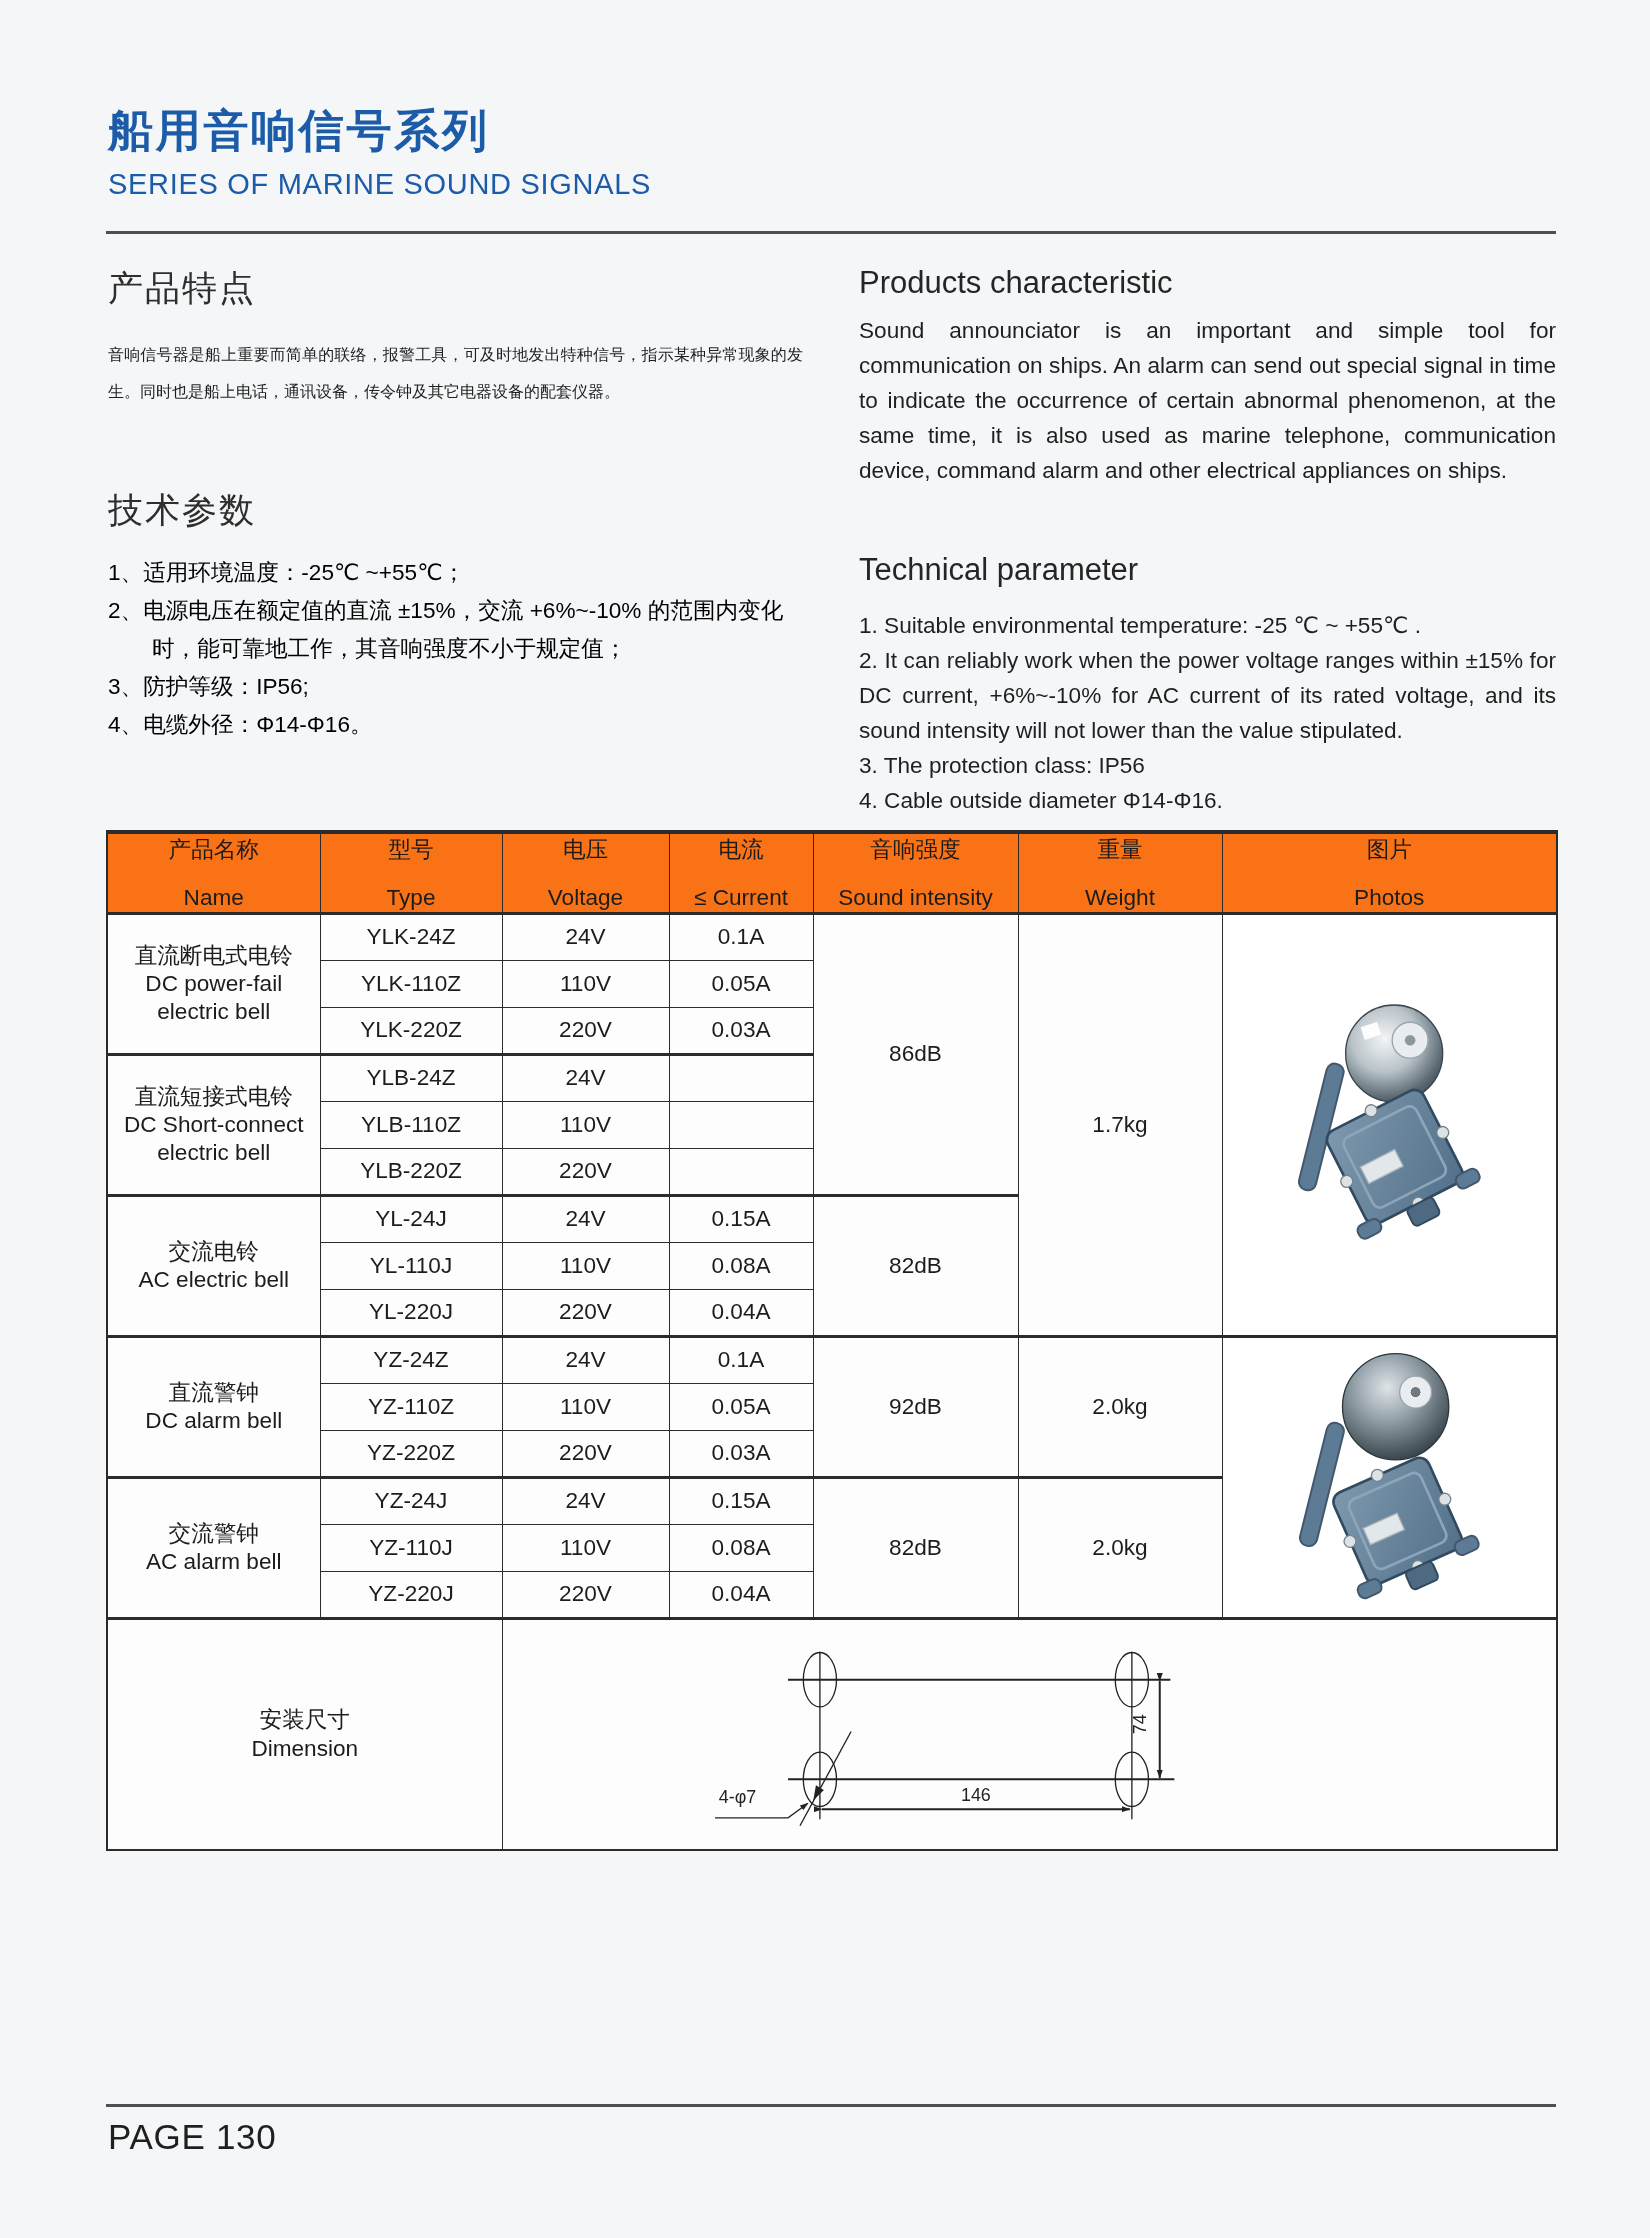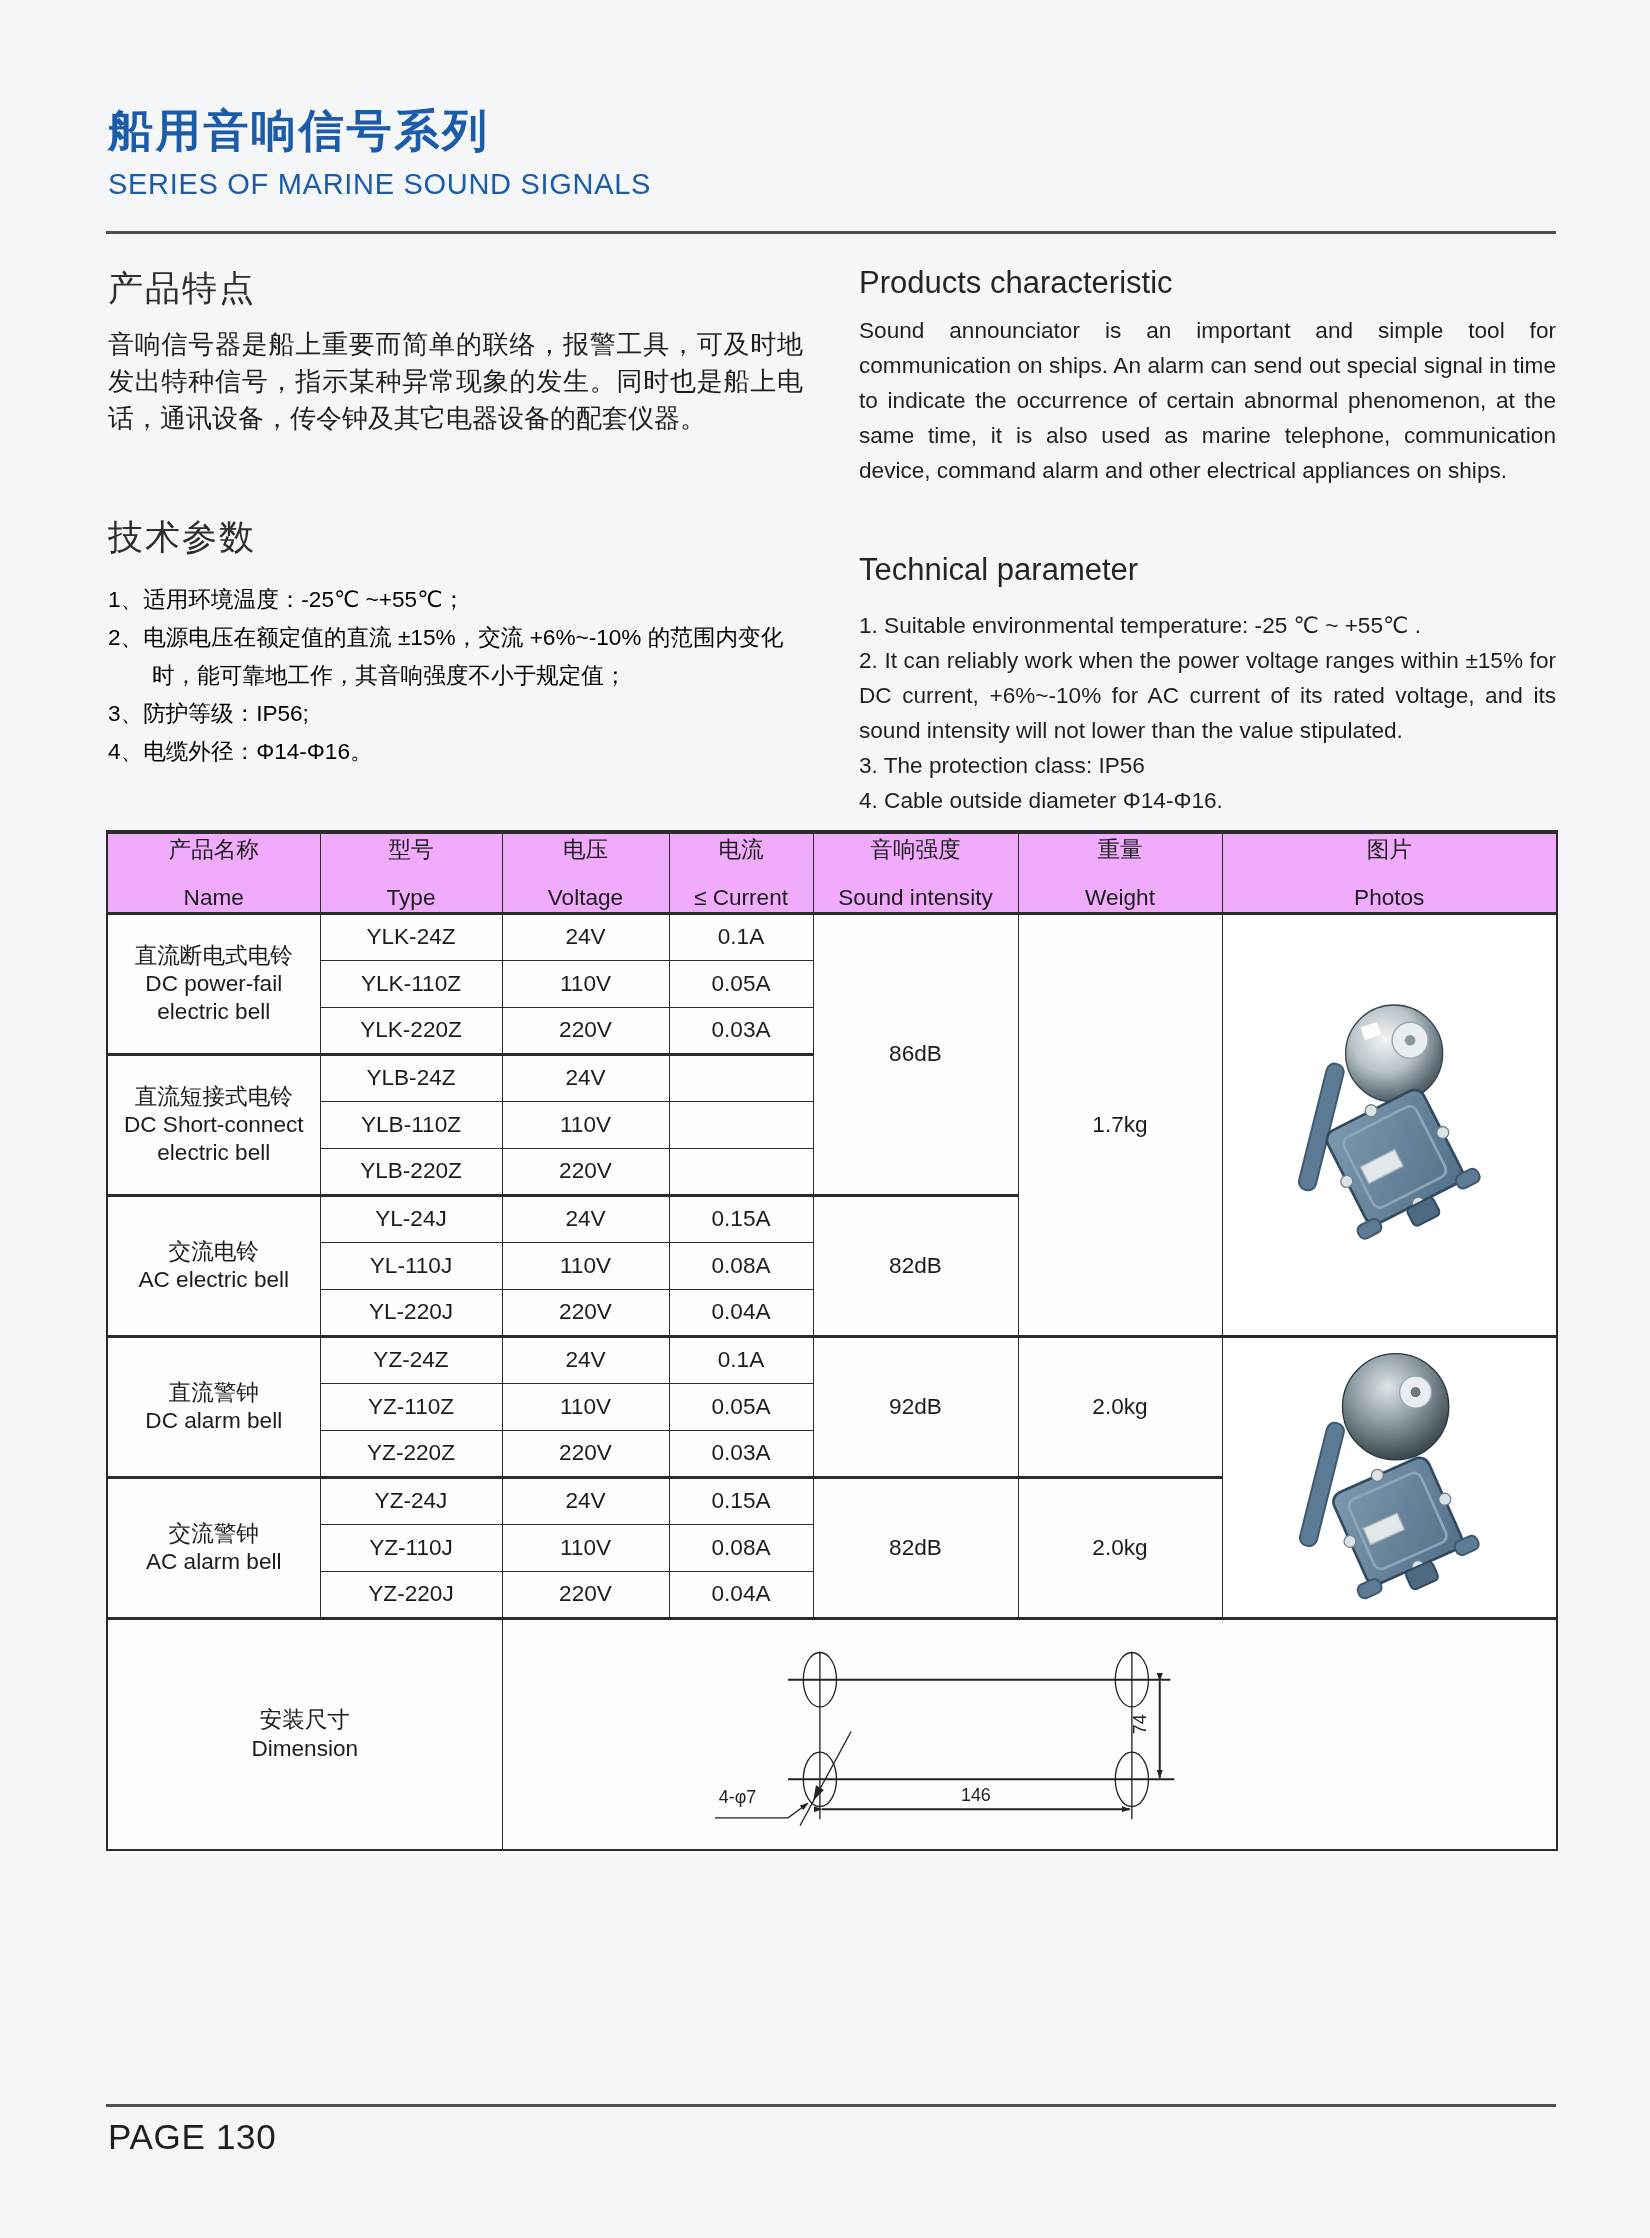--- a/index.html
+++ b/index.html
@@ -13,38 +13,38 @@
   .hdr { position:absolute; left:108px; top:101px; }
   .hdr .t-zh { font-size:45px; font-weight:600; color:#1b5ba7; letter-spacing:2.7px; }
   .hdr .t-en { font-size:29px; font-weight:500; color:#1b5ba7; margin-top:6.7px; letter-spacing:0.7px; }
   .rule-top { position:absolute; left:106px; top:231px; width:1450px; height:2.7px; background:#4d4f52; }
   
   .col { position:absolute; top:265px; }
   .col-zh { left:108px; width:695px; }
   .col-en { left:859px; width:697px; }
   h3.sec-zh { font-size:35px; font-weight:500; color:#2e2e2e; letter-spacing:2px; }
   h3.sec-en { font-size:31px; font-weight:500; color:#252525; }
-  .para-zh { margin-top:14px; font-size:26px; line-height:37px; color:#1f1f1f; text-align:justify; }
+  .para-zh { margin-top:24px; font-size:16px; line-height:37px; color:#1f1f1f; text-align:justify; }
   .para-en { margin-top:12px; font-size:22.6px; line-height:35px; color:#1f1f1f; text-align:justify; }
   .tech-zh-h { margin-top:77px; }
   .tech-en-h { margin-top:64px; }
   ul.plist { list-style:none; margin-top:20px; }
   .col-zh ul.plist li { font-size:22.6px; line-height:38px; color:#000000; padding-left:44px; text-indent:-44px; }
   .col-en ul.plist li { font-size:22.6px; line-height:35px; color:#1f1f1f; text-align:justify; }
   
   table.spec {
     position:absolute; left:106px; top:830px; width:1450px;
     border-collapse:collapse; table-layout:fixed; background:#fdfdfe;
   }
   table.spec th, table.spec td {
     border:1.3px solid #2b2b2b; text-align:center; vertical-align:middle;
     font-size:22.6px; color:#1c1c1c; overflow:hidden;
   }
   table.spec thead th {
-    height:81px; background:#f0abfc; font-weight:400;
+    height:81px; background:#f97316; font-weight:400;
     border-top:4px solid #2b2b2b; border-bottom:3.3px solid #2b2b2b;
   }
   table.spec tbody tr { height:47px; }
   table.spec .h-zh { display:block; font-size:22.6px; }
   table.spec .h-en { display:block; font-size:22.6px; margin-top:20px; }
   table.spec td.namecell { line-height:28px; padding:0 5.3px; }
   tr.gstart td { border-top:3.3px solid #2b2b2b; }
   table.spec { border:2px solid #2b2b2b; }
   tr.dimrow { height:229px; }
   tr.dimrow td { border-top:3.3px solid #2b2b2b; }

